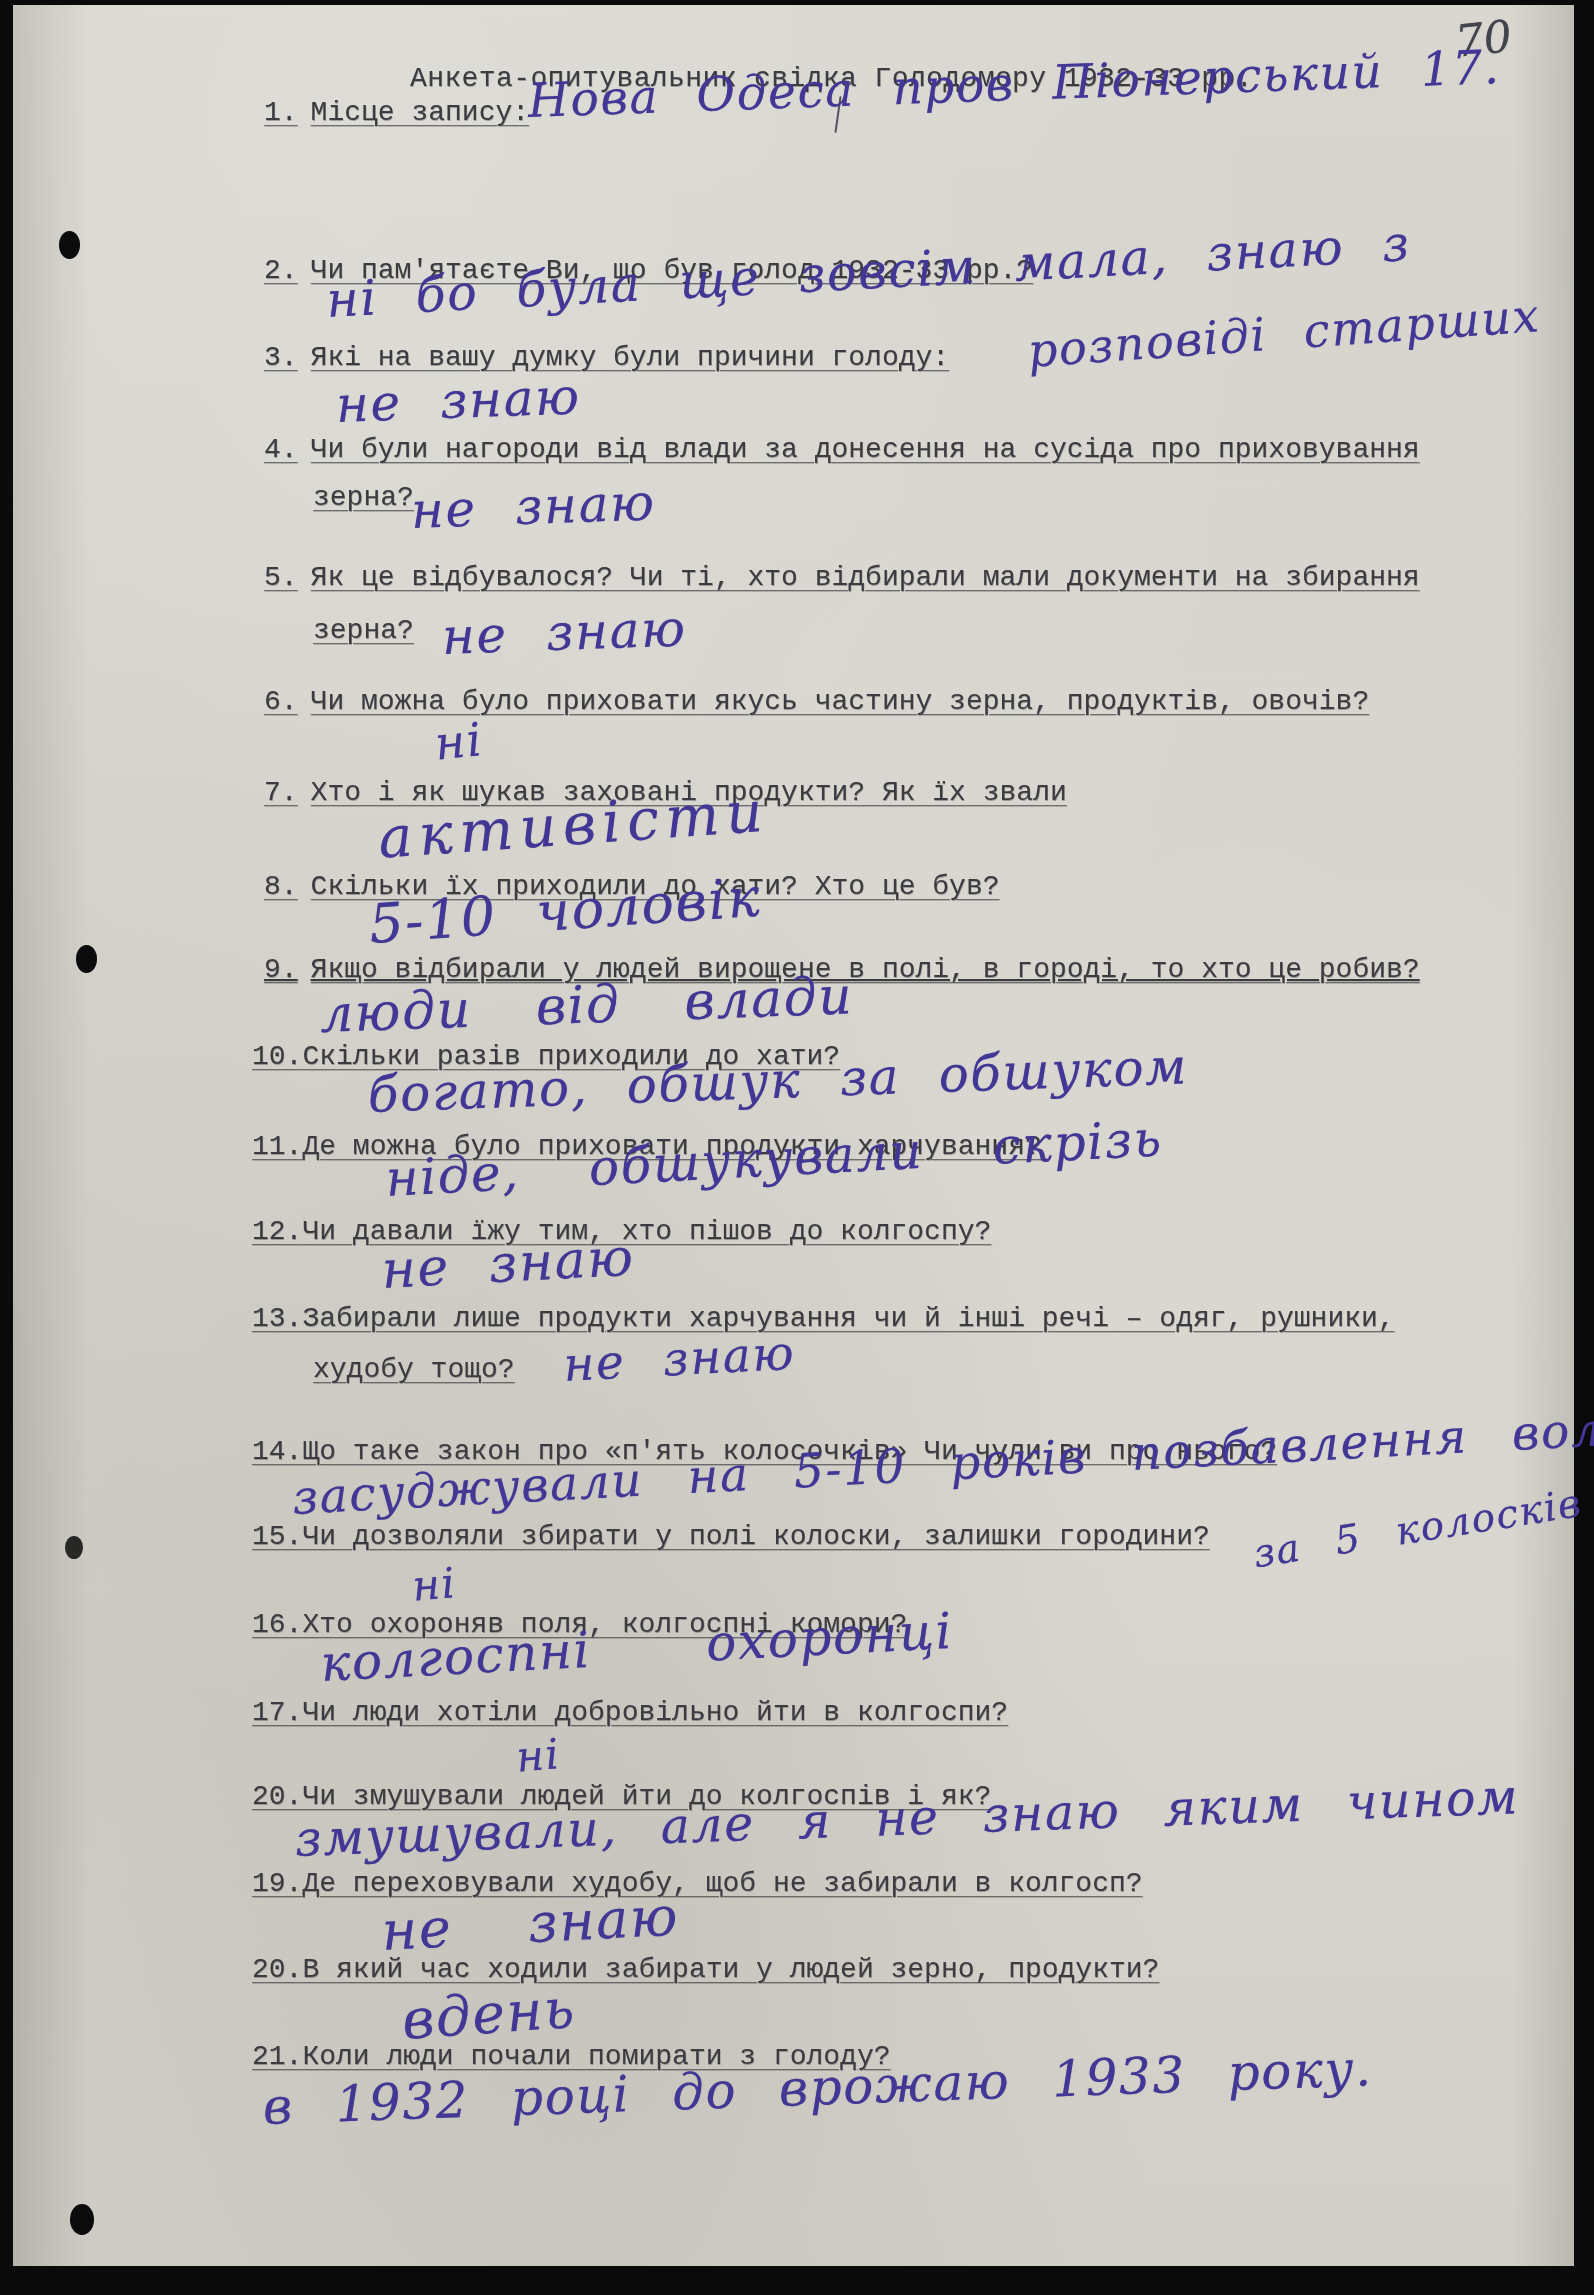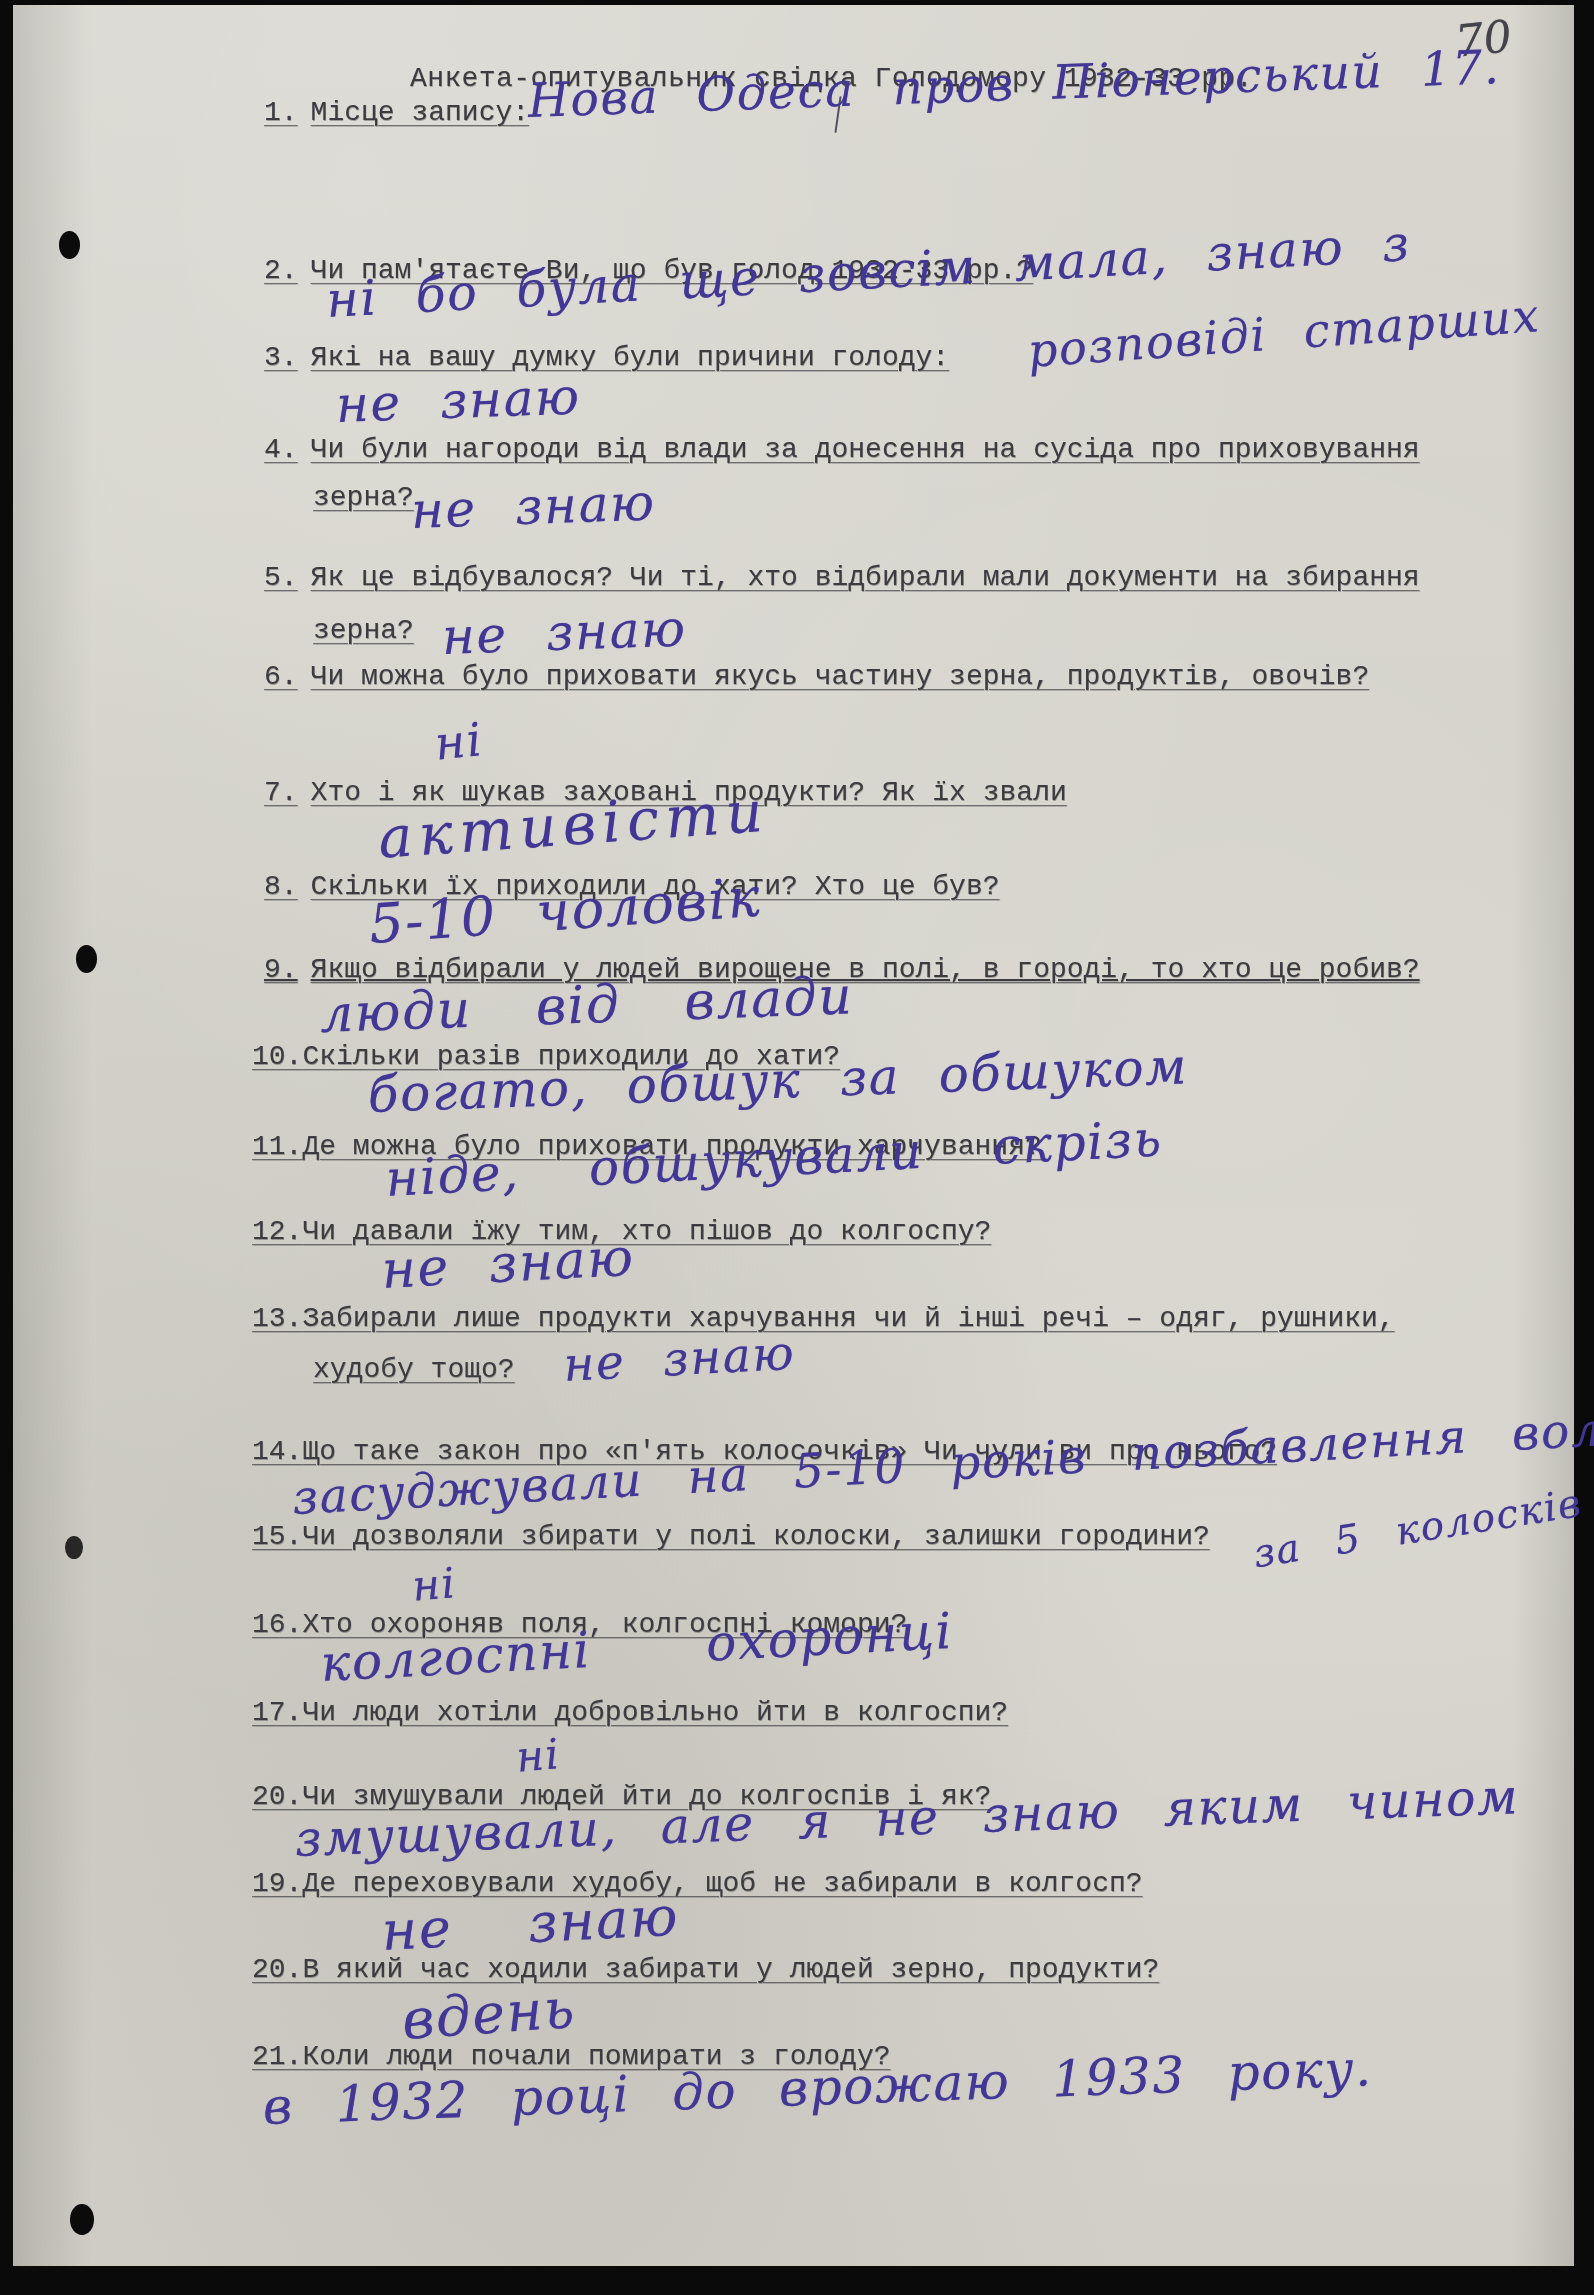--- a/index.html
+++ b/index.html
@@ -103,21 +103,21 @@
 <div class="hand" style="left:410px;top:482px;font-size:50px;transform:rotate(-2deg);">не знаю</div>
 
 <div class="typed qline sd" style="left:264px;top:561px;">
   <span class="qnum">5.</span><span class="qtext">Як це відбувалося? Чи ті, хто відбирали мали документи на збирання</span>
 </div>
 <div class="typed qline" style="left:313px;top:614px;">
   <span class="qtext">зерна?</span>
 </div>
 <div class="hand" style="left:441px;top:608px;font-size:50px;transform:rotate(-2deg);">не знаю</div>
 
-<div class="typed qline sd" style="left:264px;top:660px;">
+<div class="typed qline sd" style="left:264px;top:685px;">
   <span class="qnum">6.</span><span class="qtext">Чи можна було приховати якусь частину зерна, продуктів, овочів?</span>
 </div>
 <div class="hand" style="left:432px;top:717px;font-size:46px;transform:rotate(-6deg);">ні</div>
 
 <div class="typed qline sd" style="left:264px;top:776px;">
   <span class="qnum">7.</span><span class="qtext">Хто і як шукав заховані продукти? Як їх звали</span>
 </div>
 <div class="hand" style="left:376px;top:805px;font-size:57px;letter-spacing:6.5px;transform:rotate(-4deg);">активісти</div>
 
 <div class="typed qline sd" style="left:264px;top:870px;">

